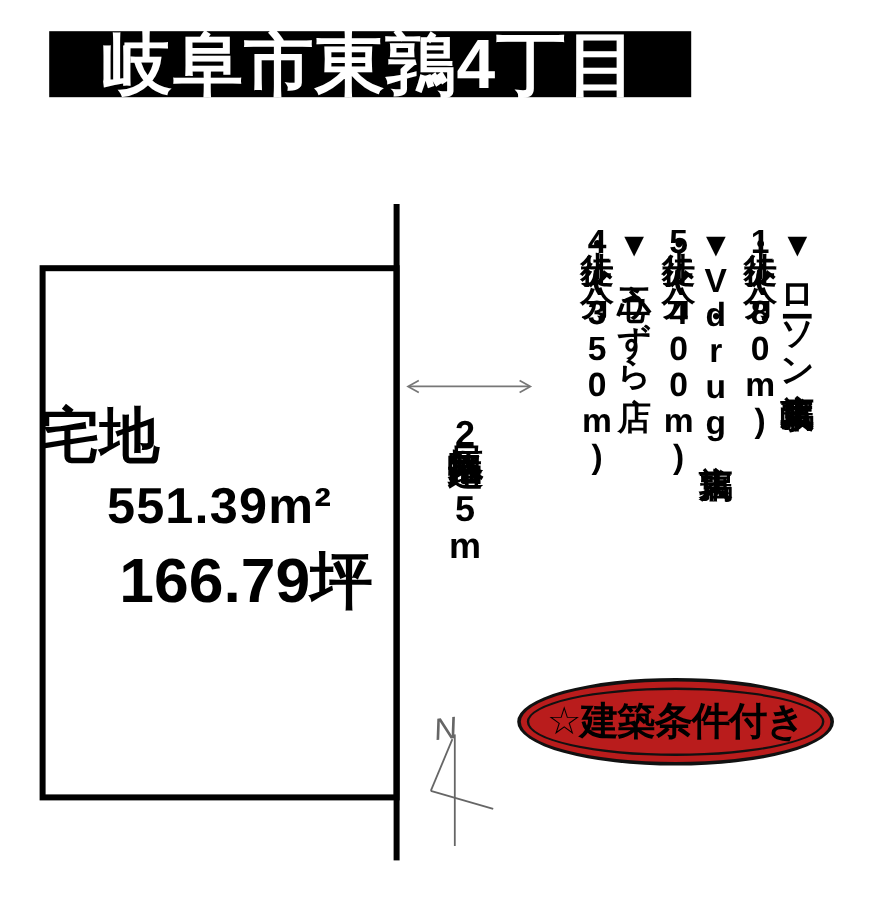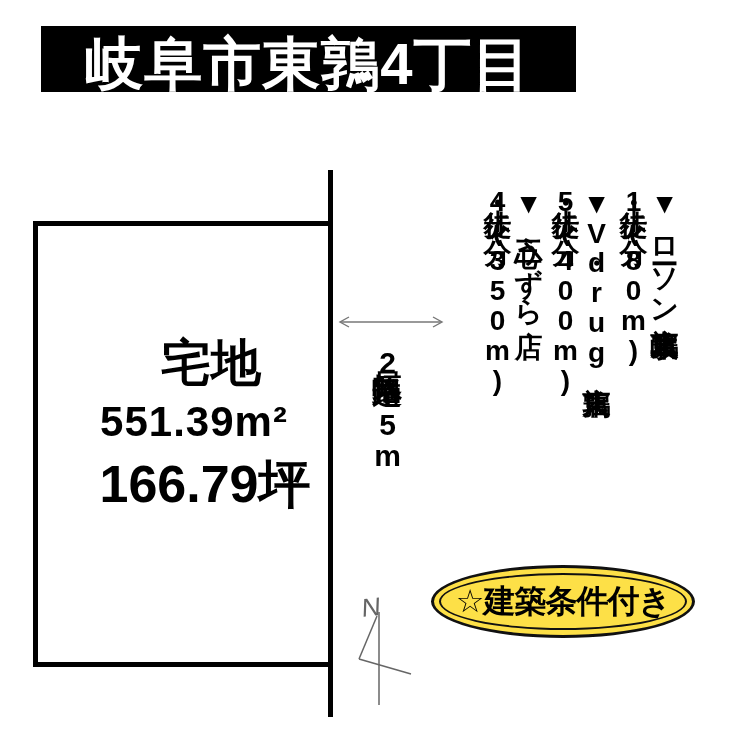--- a/index.html
+++ b/index.html
@@ -6,37 +6,37 @@
   body{
     width:730px;height:750px;position:relative;overflow:hidden;
     background:#ffffff;
     font-family:"Liberation Sans","DejaVu Sans",sans-serif;
     color:#000;
   }
   .abs{position:absolute;}
 
   
   .title-banner{
-    left:41px;top:26px;width:535px;height:66px;
+    left:41px;top:26px;width:535px;height:55px;
     background:#000;color:#fff;
-    display:flex;justify-content:center;
+    display:flex;align-items:center;justify-content:center;
     font-size:58px;font-weight:bold;letter-spacing:1px;
     white-space:nowrap;
   }
 
   
   .plot-rect{
     left:33px;top:221px;width:300px;height:446px;
     box-sizing:border-box;border:5px solid #000;
     background:#fff;
   }
-  .land-type{left:33px;top:330px;width:356px;text-align:center;
+  .land-type{left:33px;top:330px;width:356px;
     font-size:50px;font-weight:bold;}
   .area-sqm{left:33px;top:398px;width:300px;text-align:center;
-    font-size:42px;font-weight:bold;letter-spacing:1px;margin-left:11px;}
+    font-size:42px;font-weight:bold;letter-spacing:1px;}
   .area-tsubo{left:33px;top:450px;width:344px;text-align:center;
     font-size:52px;font-weight:bold;}
 
   
   .road-line{left:328px;top:170px;width:5px;height:547px;background:#000;}
 
   
   .vtext{
     writing-mode:vertical-rl;
     text-orientation:upright;
@@ -60,21 +60,21 @@
     writing-mode:vertical-rl;text-orientation:upright;
     font-size:28px;line-height:31px;letter-spacing:-1px;
     white-space:nowrap;
   }
   .pair-gap{margin-block-end:6px;}
 
   
   .badge-outer{
     left:431px;top:565px;width:264px;height:73px;
     box-sizing:border-box;border:3px solid #111;border-radius:50%;
-    background:#fde047;
+    background:#b91c1c;
   }
   .badge-inner{
     position:absolute;left:5px;top:5px;right:5px;bottom:5px;
     border:2px solid #111;border-radius:50%;
     display:flex;align-items:center;justify-content:center;
   }
   .badge-text{
     font-size:32px;font-weight:bold;white-space:nowrap;letter-spacing:-1px;
   }
 

